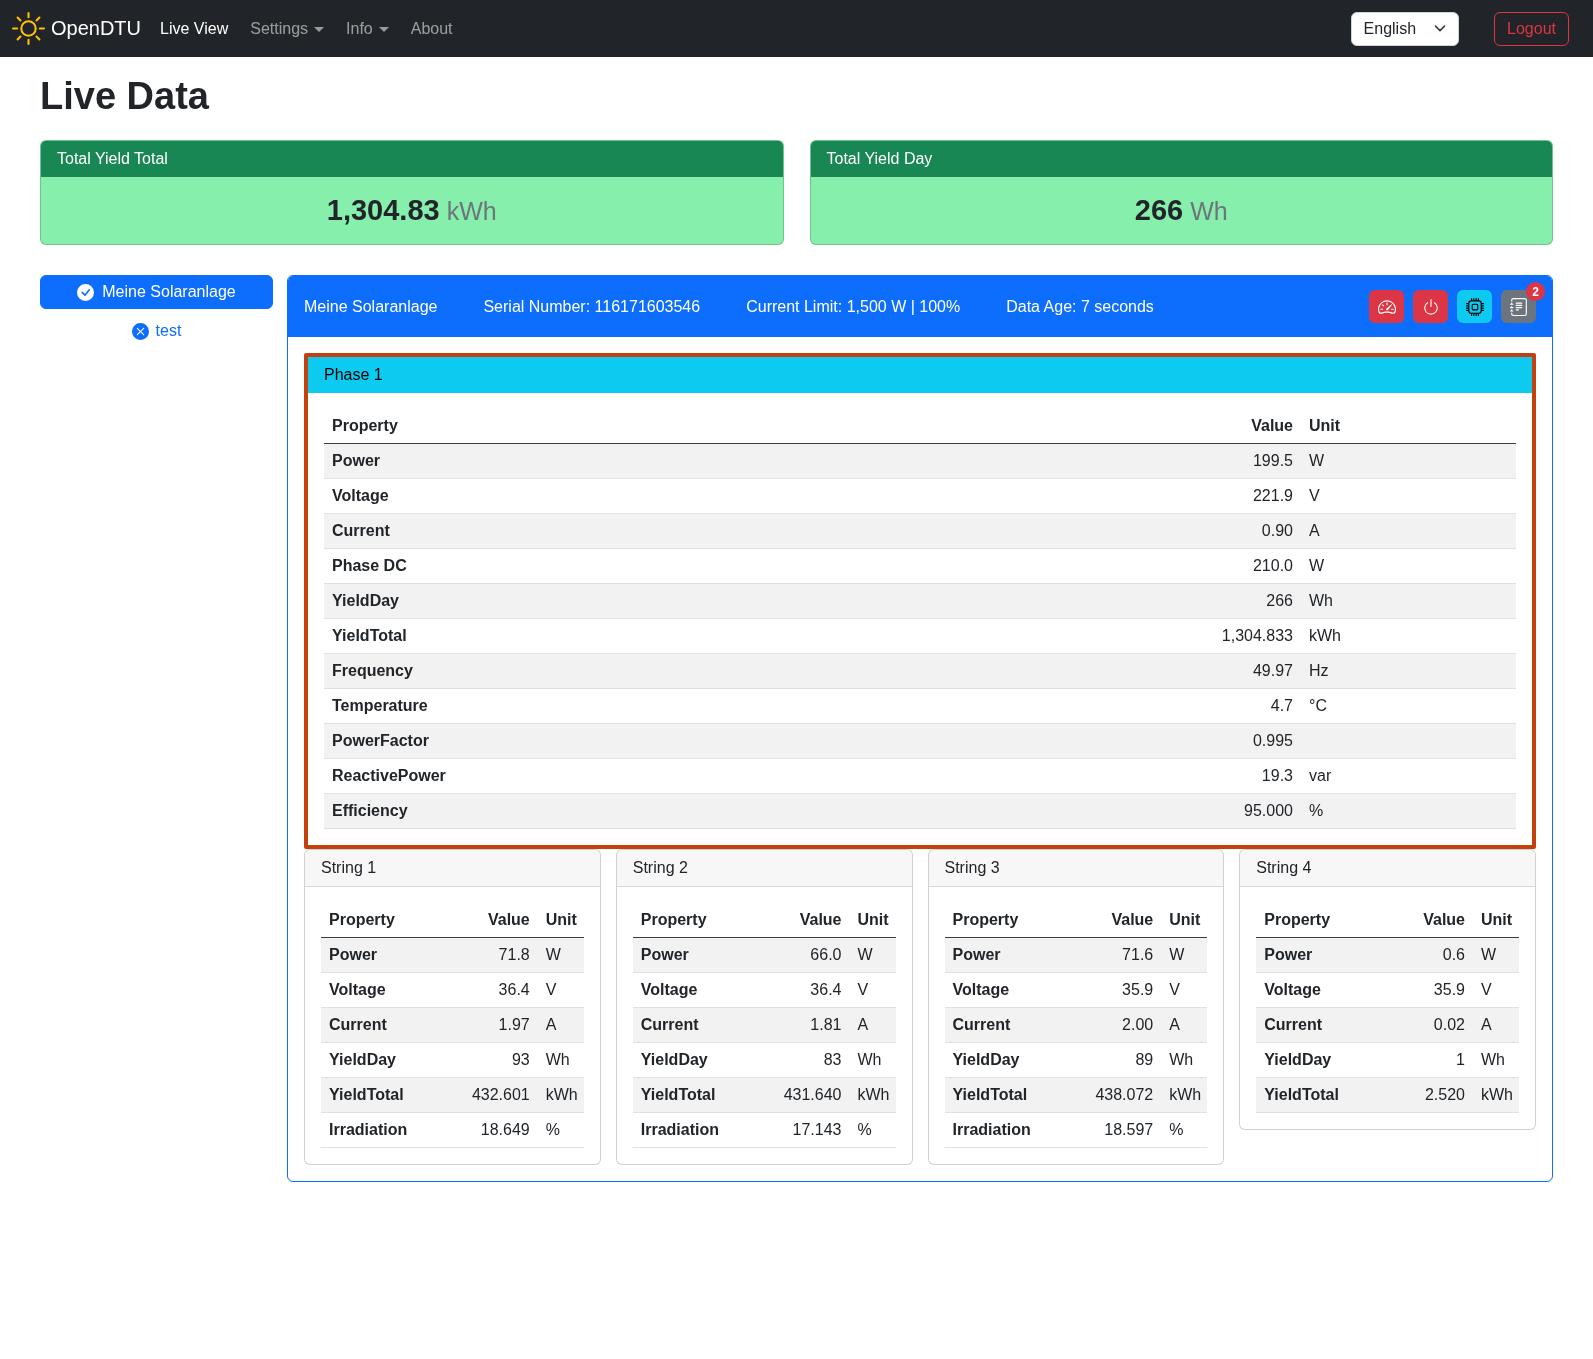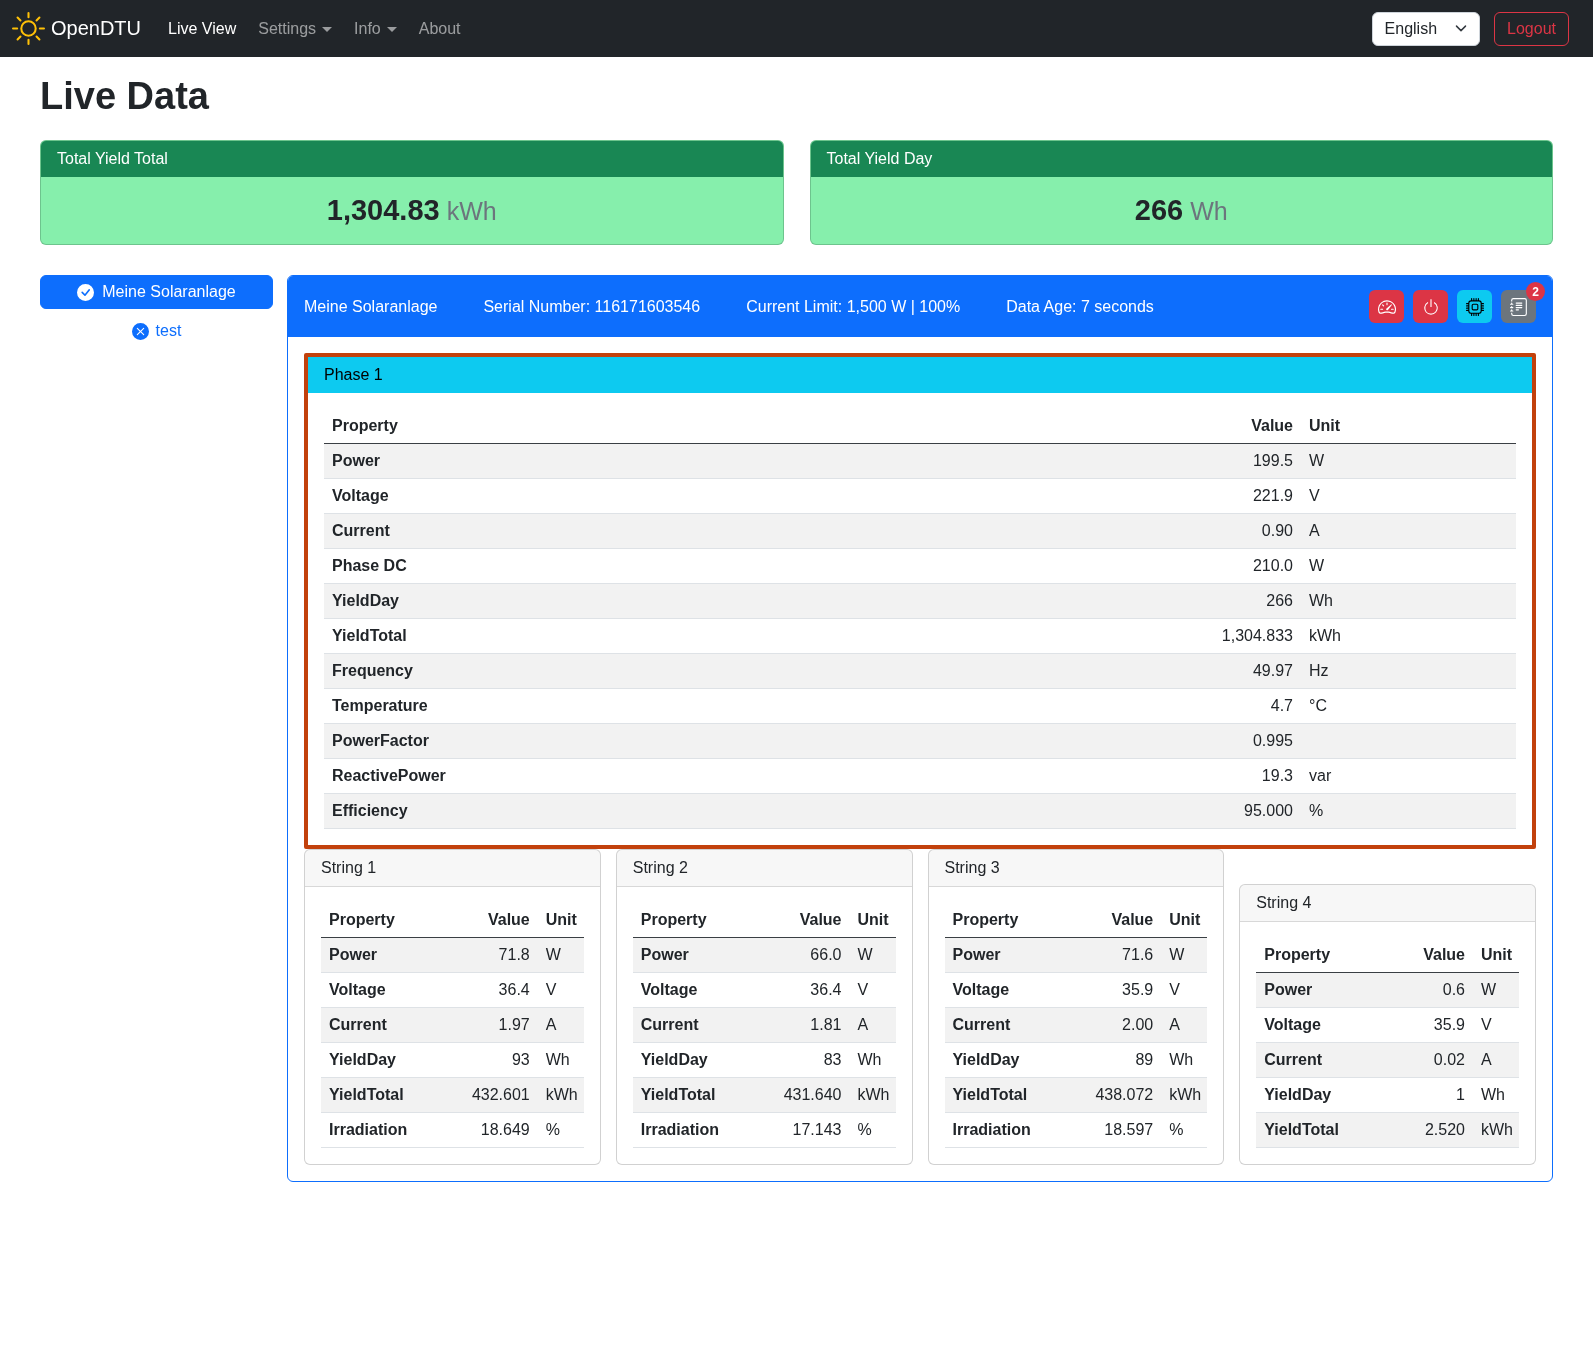--- a/index.html
+++ b/index.html
@@ -19,21 +19,21 @@
     align-items: center;
     padding: 0 24px 0 12px;
   }
   .brand {
     display: flex;
     align-items: center;
     gap: 6px;
     color: #fff;
     font-size: 20px;
     font-weight: 500;
-    margin-right: 16px;
+    margin-right: 8px;
     cursor: pointer;
   }
   .brand svg { display: block; }
   .nav-links { display: flex; align-items: center; }
   .nav-link {
     color: rgba(255,255,255,.55);
     padding: 8px 11px;
     cursor: pointer;
     white-space: nowrap;
   }
@@ -61,20 +61,21 @@
   }
   .logout-btn {
     background: transparent;
     border: 1px solid #dc3545;
     color: #dc3545;
     border-radius: 6px;
     padding: 7px 12px;
     font-size: 16px;
     font-family: inherit;
     cursor: pointer;
+    margin-left: 21px;
   }
   
   .container { padding: 0 40px; }
   h1.page-title {
     font-size: 38px;
     font-weight: 600;
     margin: 18px 0 22px;
   }
   
   .cards-row { display: flex; gap: 26px; margin-bottom: 30px; }
@@ -206,21 +207,21 @@
   }
   .data-table thead th { border-bottom: 1px solid #3a3f44; font-weight: 700; }
   .data-table .prop { font-weight: 700; }
   .data-table .val { text-align: right; }
   .data-table tbody tr:nth-child(odd) { background: rgba(0,0,0,.05); }
   .phase-table th.val { width: 130px; }
   .phase-table th.unit { width: 215px; }
   .string-table th.val { width: 80px; }
   .string-table th.unit { width: 46px; }
   
-  .strings-row { display: flex; gap: 15px; align-items: flex-end; }
+  .strings-row { display: flex; gap: 15px; align-items: flex-start; }
   .string-card {
     flex: 1;
     border: 1px solid rgba(0,0,0,.18);
     border-radius: 6px;
     overflow: hidden;
     background: #fff;
   }
   .string-header {
     background: rgba(0,0,0,.03);
     border-bottom: 1px solid rgba(0,0,0,.125);

